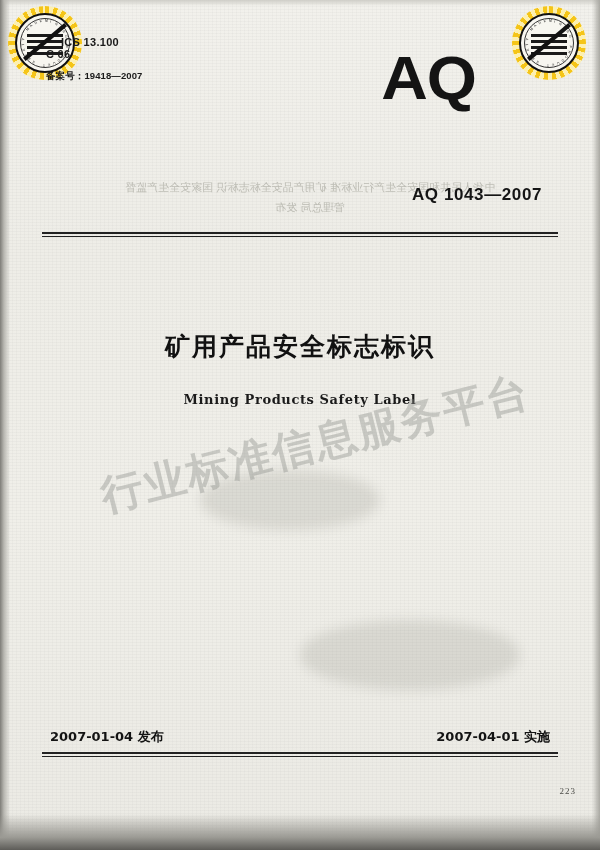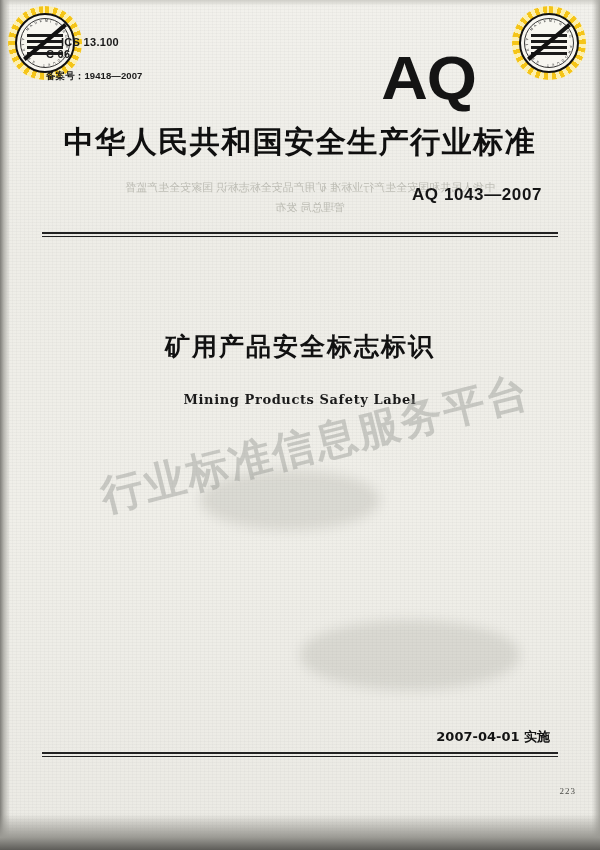--- a/index.html
+++ b/index.html
@@ -351,35 +351,35 @@
     </div>
 
   <div id="ics-block">
     <div class="ics-line">ICS 13.100</div>
     <div class="ics-sub">C 06</div>
     <div class="record">备案号：19418—2007</div>
   </div>
 
   <div id="aq-mark">AQ</div>
 
-  <div id="std-title">中华人民共和国安全生产行业标准</div>
 
   <div id="ghost">中华人民共和国安全生产行业标准 矿用产品安全标志标识 国家安全生产监督管理总局 发布</div>
 
   <div id="std-number">AQ 1043—2007</div>
 
   <div class="rule" id="rule-top"></div>
   <div class="rule" id="rule-bottom"></div>
 
   <div id="doc-title-cn">矿用产品安全标志标识</div>
   <div id="doc-title-en">Mining Products Safety Label</div>
 
   <div id="watermark">行业标准信息服务平台</div>
 
   <div class="rule" id="rule-footer"></div>
   <div class="rule" id="rule-footer2"></div>
 
+  <div id="date-publish">2007-01-04 发布</div>
   <div id="date-implement">2007-04-01 实施</div>
 
 
   <div id="page-stamp">223</div>
 
 </div>
 
 </body></html>

